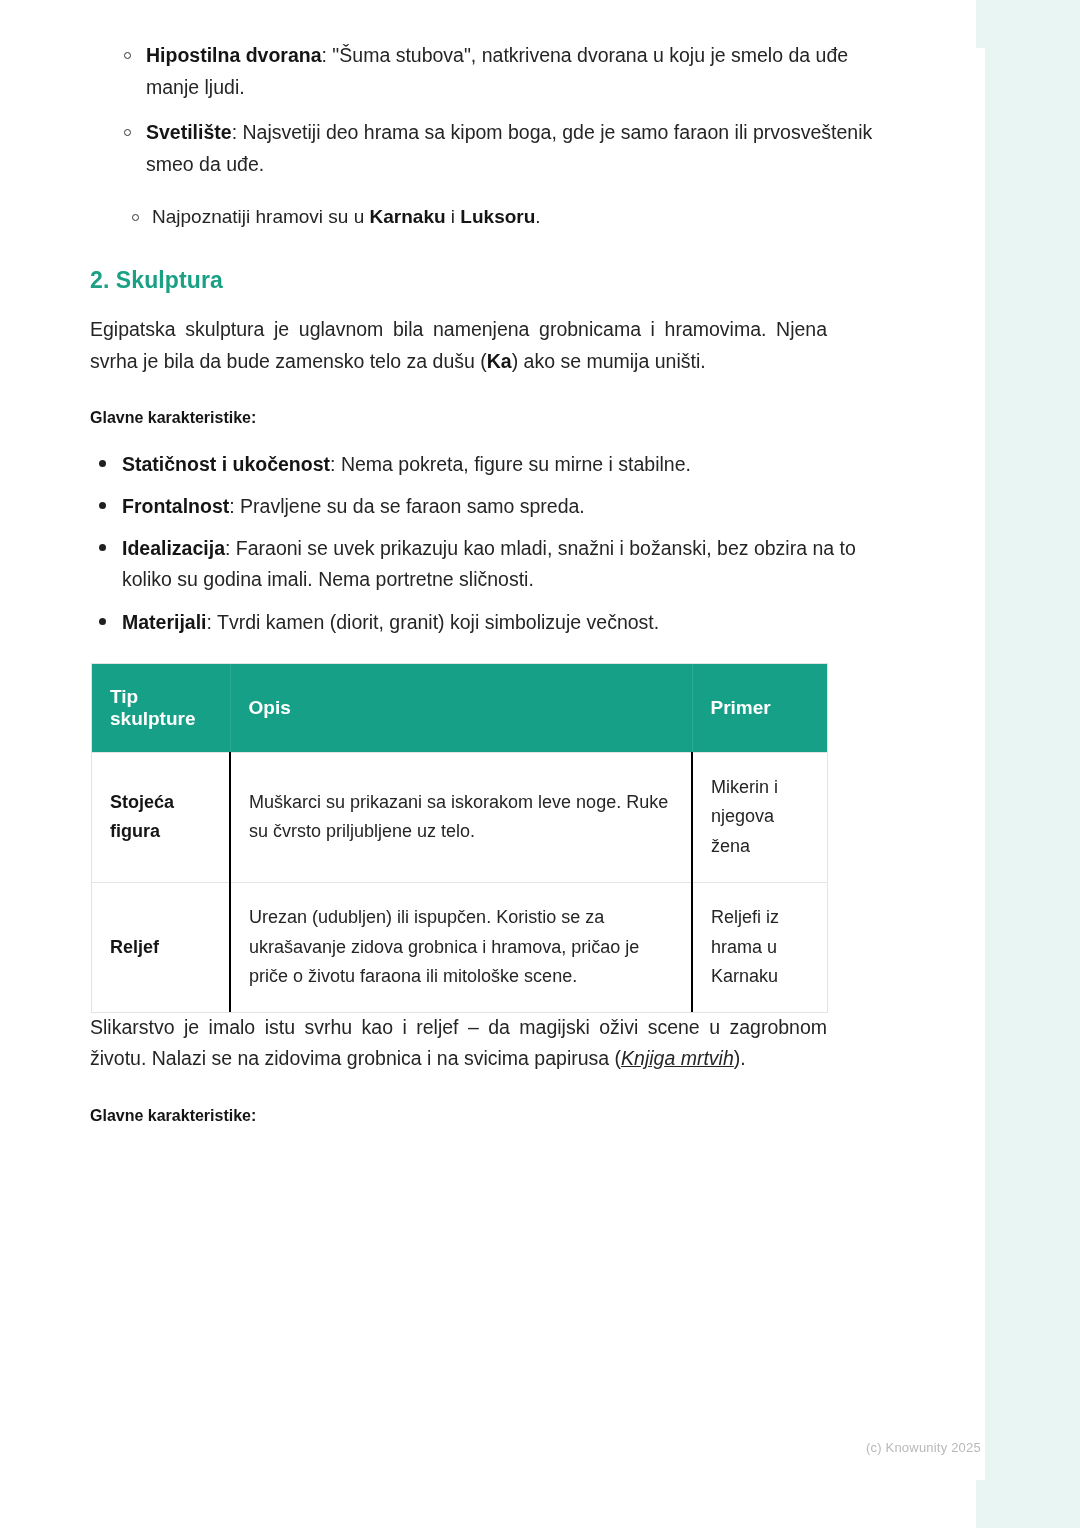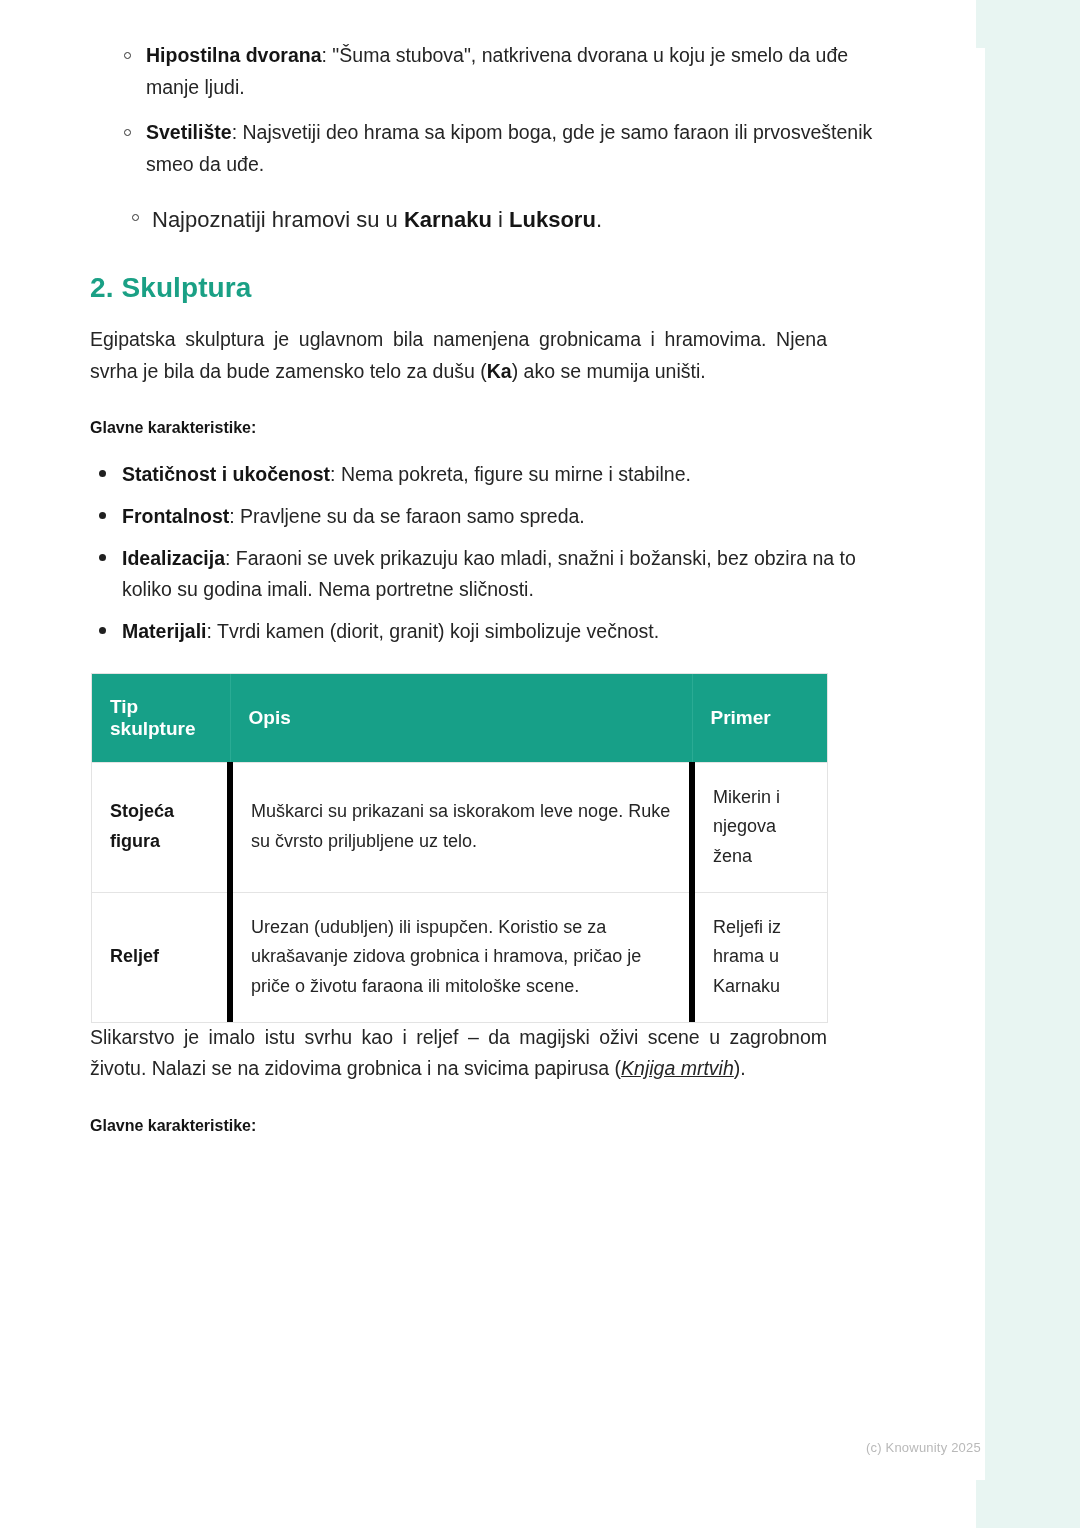--- a/index.html
+++ b/index.html
@@ -73,21 +73,21 @@
     box-sizing: border-box;
   }
   ul.lvl1 {
     list-style: none;
     margin: 0;
     padding: 0;
   }
   ul.lvl1 > li {
     position: relative;
     padding-left: 20px;
-    font-size: 22px;
+    font-size: 19px;
     line-height: 1.62;
     color: #252525;
   }
   ul.lvl1 > li::before {
     content: "";
     position: absolute;
     left: 0px;
     top: 12px;
     width: 7px;
     height: 7px;
@@ -115,21 +115,21 @@
     top: 11px;
     width: 7px;
     height: 7px;
     background: #202020;
     border-radius: 50%;
   }
   b, strong { font-weight: bold; color: #151515; }
 
   h2.section {
     color: #1aa085;
-    font-size: 28px;
+    font-size: 23px;
     font-weight: bold;
     margin: 34px 0 20px 0;
     letter-spacing: .1px;
   }
   p.para {
     font-size: 19.5px;
     line-height: 1.62;
     text-align: justify;
     margin: 0 0 16px 0;
     color: #252525;
@@ -161,21 +161,21 @@
     border-right: 1px solid #2aab94;
   }
   table.tbl thead th:last-child { border-right: none; }
   table.tbl tbody td {
     font-size: 18px;
     line-height: 1.65;
     color: #252525;
     padding: 20px 18px;
     vertical-align: middle;
     border-top: 1px solid #e4e4e4;
-    border-right: 6px solid #000000;
+    border-right: 2px solid #000000;
     background: #ffffff;
   }
   table.tbl tbody td:last-child { border-right: none; }
   table.tbl tbody td.c1 { font-weight: bold; color: #151515; }
   .col1 { width: 138px; }
   .col2 { width: 462px; }
   .col3 { width: 135px; }
 
   .footer {
     position: absolute;

